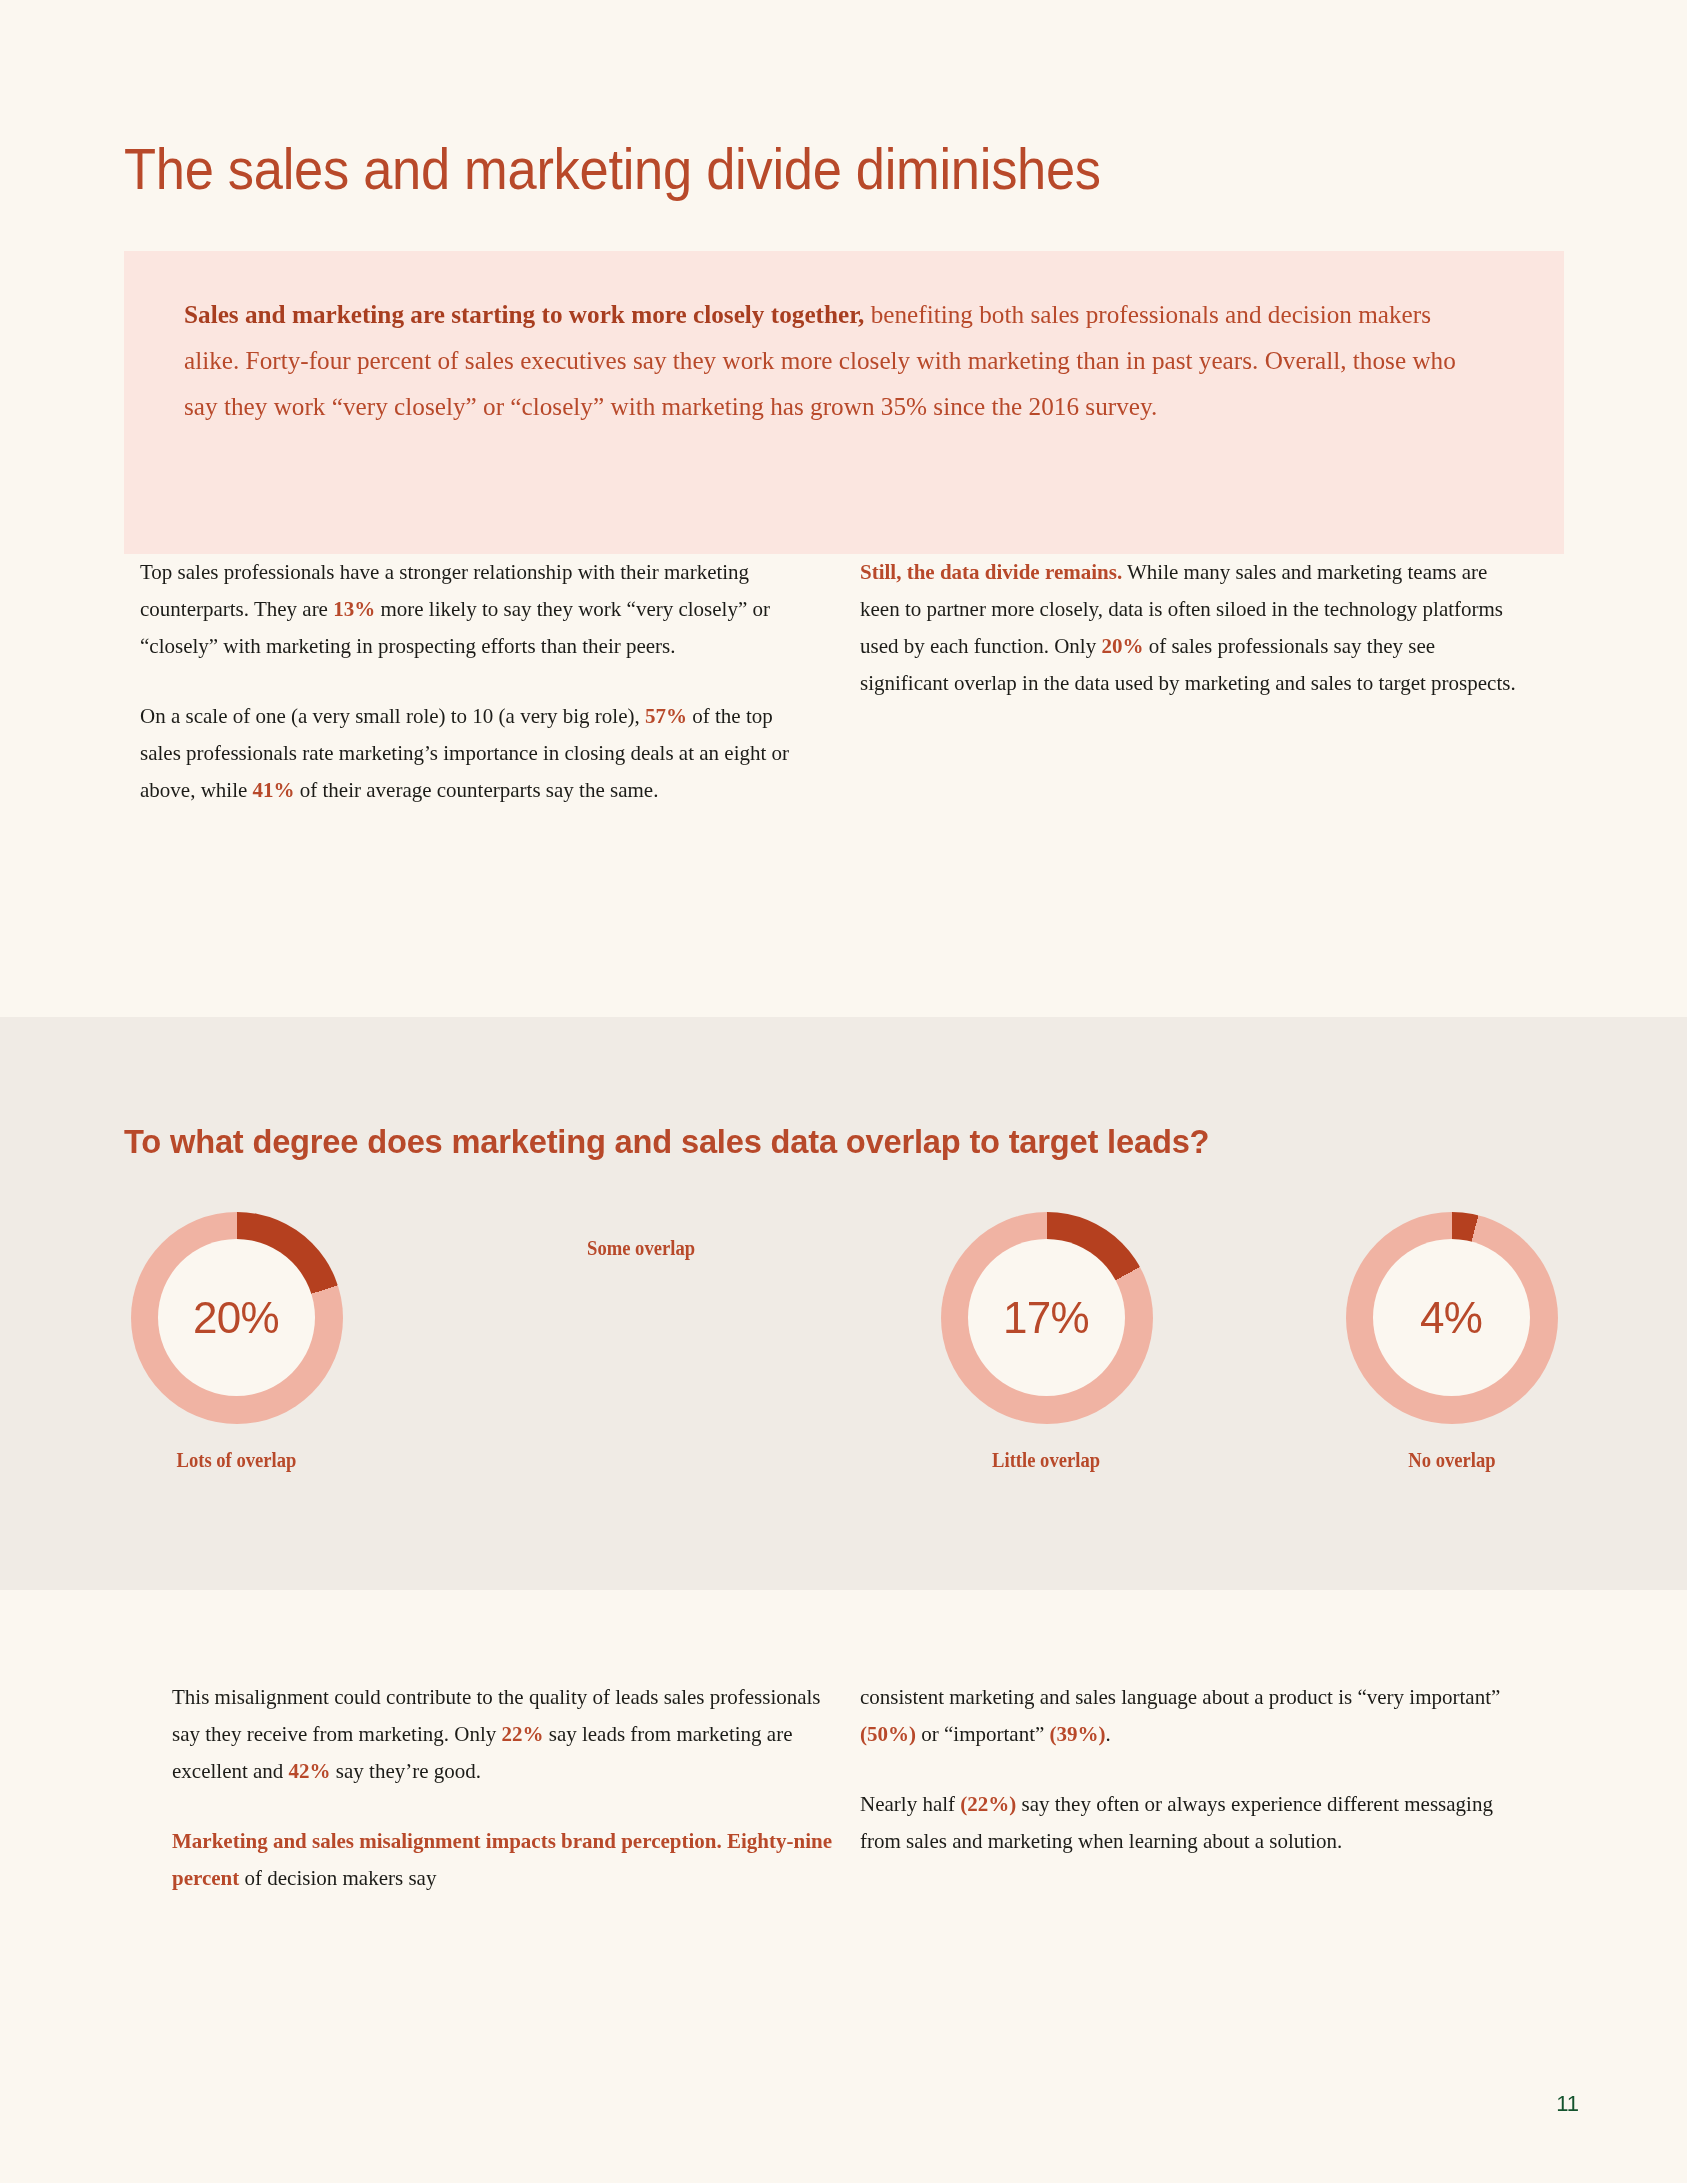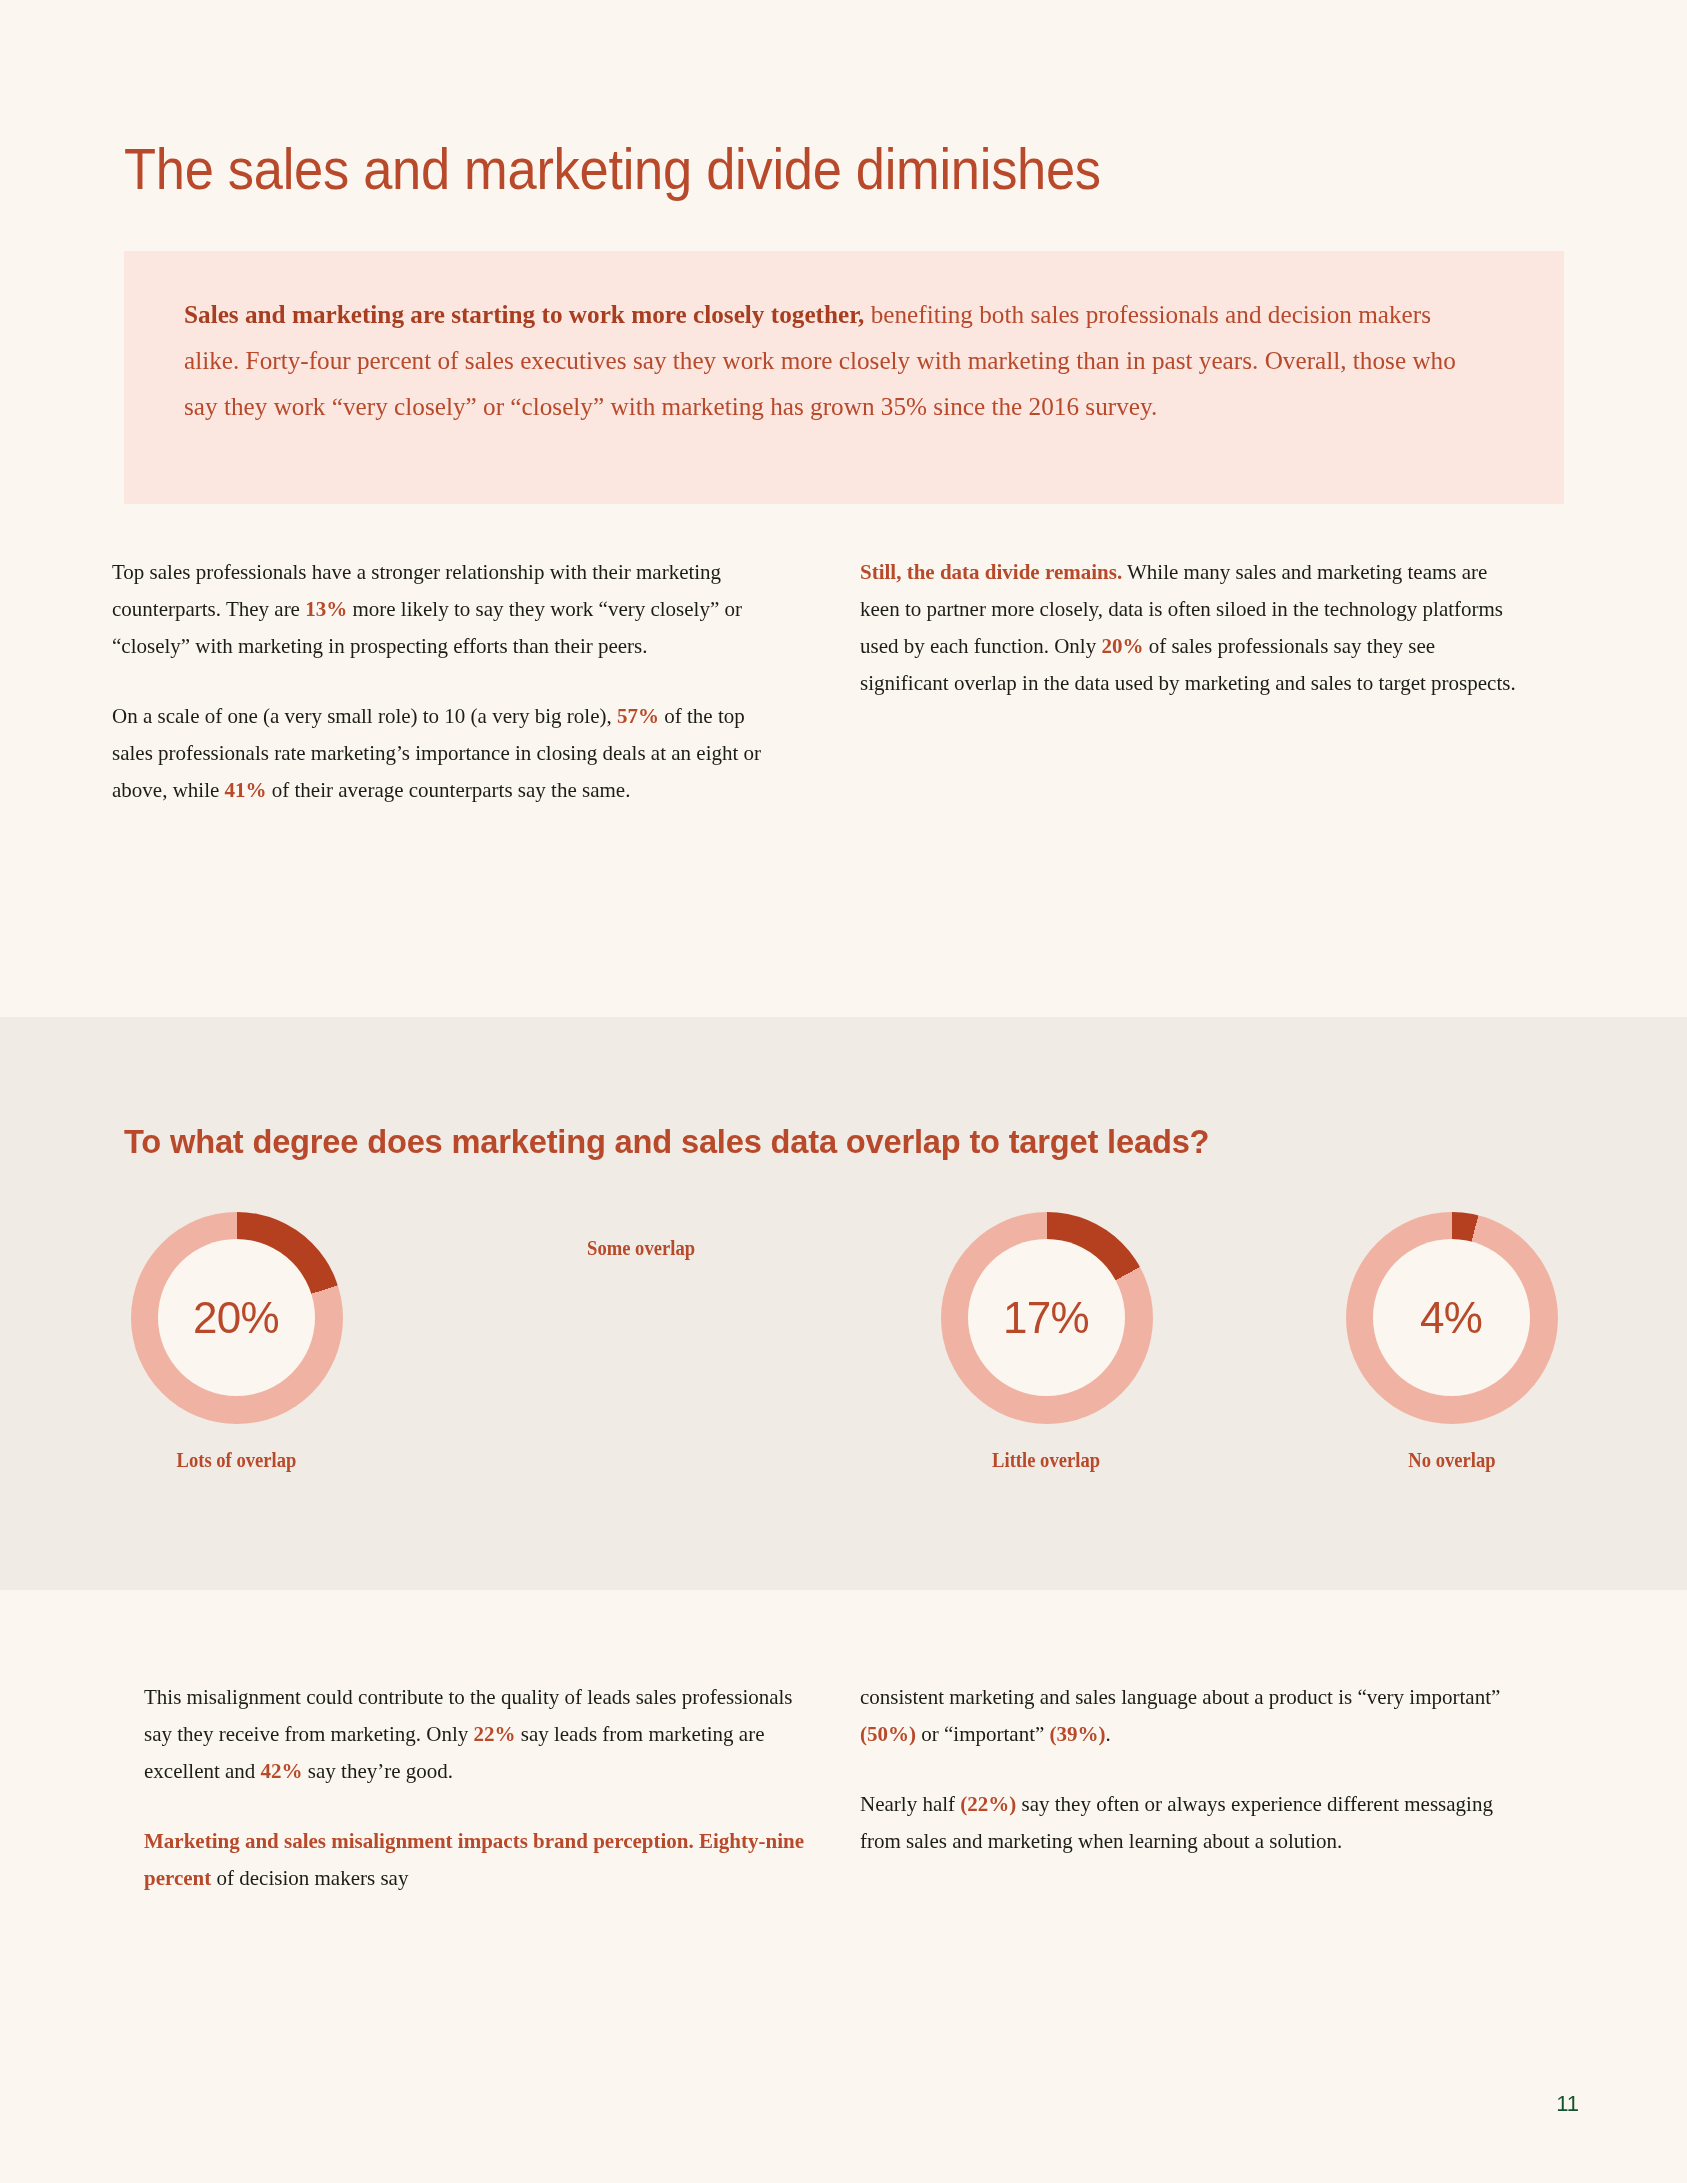--- a/index.html
+++ b/index.html
@@ -34,21 +34,21 @@
     transform: scaleX(0.92);
     transform-origin: left center;
   }
 
   
   #callout-box {
     position: absolute;
     left: 124px;
     top: 251px;
     width: 1440px;
-    height: 253px;
+    height: 303px;
     background: #FBE6E0;
     box-sizing: border-box;
     padding: 41px 60px 0 60px;
   }
   #callout-text {
     font-family: "Liberation Serif", serif;
     font-size: 26px;
     line-height: 46px;
     color: #B8492A;
     transform: scaleX(0.97);
@@ -60,21 +60,21 @@
   }
 
   
   .col {
     position: absolute;
     width: 668px;
     font-size: 21px;
     line-height: 37px;
     color: #1C1C18;
   }
-  .col.left  { left: 112px; font-family: Liberation Serif, serif; }
+  .col.left  { left: 140px; font-family: Liberation Serif, serif; }
   .col.right { left: 860px; }
 
   #col-top-left  { top: 554px; }
   #col-top-right { top: 554px; }
   #col-bot-left  { top: 1679px; margin-left: 32px; }
   #col-bot-right { top: 1679px; }
 
   .col p { margin: 0 0 33px 0; }
   .col p:last-child { margin-bottom: 0; }
 

